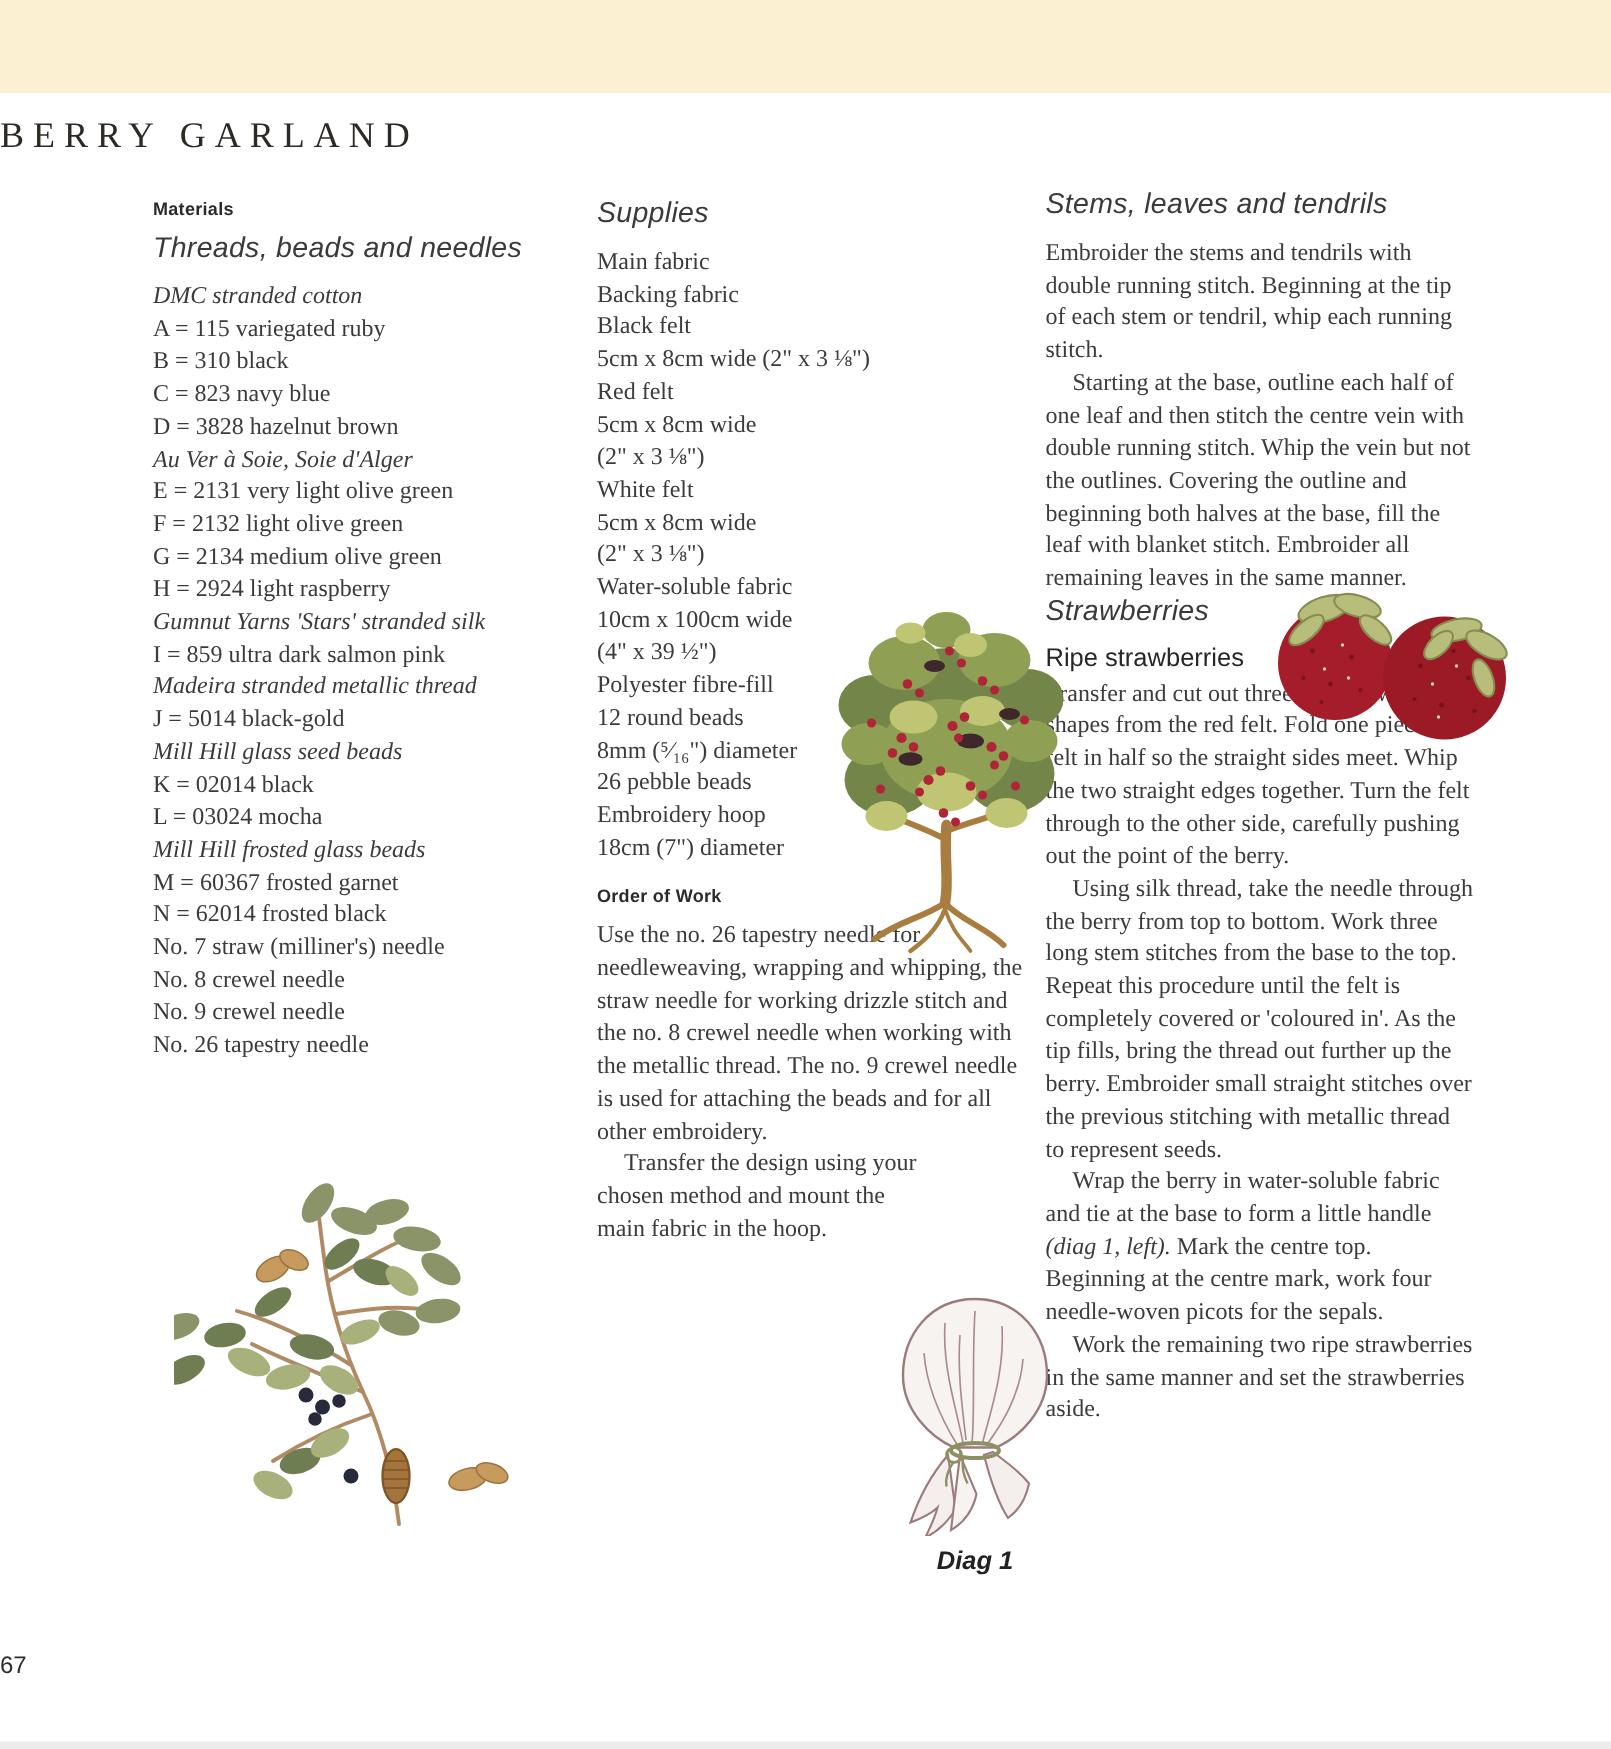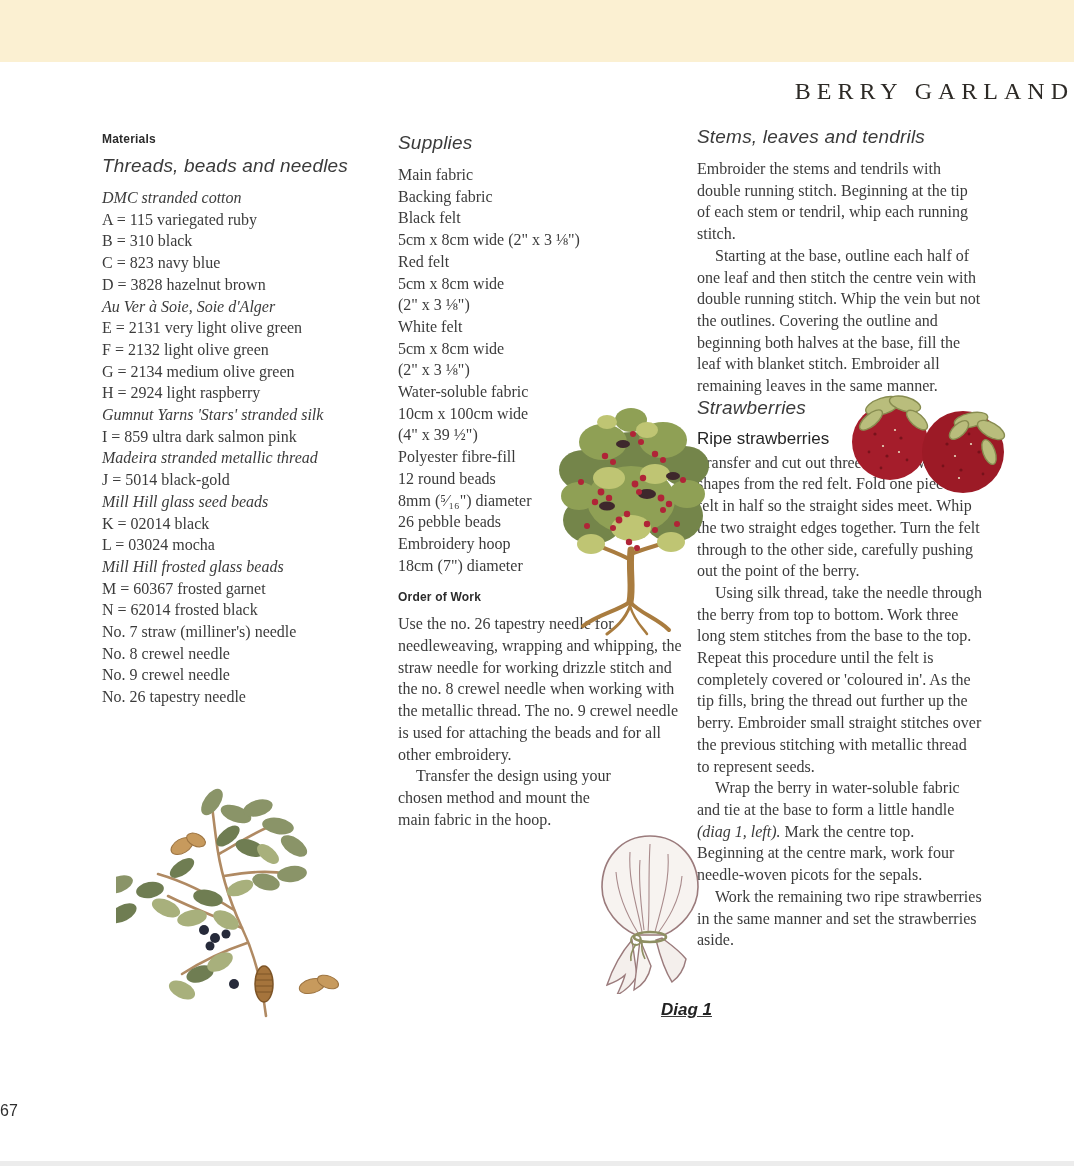--- a/index.html
+++ b/index.html
@@ -3,21 +3,21 @@
 <meta charset="utf-8">
 <style>
   html,body{margin:0;padding:0;}
   body{
     width:1074px;height:1166px;position:relative;background:#ffffff;
     font-family:"Liberation Serif", serif;color:#3b3b3b;overflow:hidden;
   }
   .band{position:absolute;left:0;top:0;width:100%;height:62px;background:#fbf0d2;}
   .page-edge{position:absolute;left:0;bottom:0;width:100%;height:5px;background:#ececec;}
   .title{
-    position:absolute;top:78px;left:0;width:100%;text-align:right;
+    position:absolute;top:78px;left:0;width:100%;text-align:left;
     font-family:"Liberation Serif", serif;font-size:24px;letter-spacing:6px;
     color:#2d2a26;font-weight:400;
   }
   .col{position:absolute;}
   .col1{left:102px;top:132px;width:296px;}
   .col2{left:398px;top:132px;width:294px;}
   .col3{left:697px;top:126px;width:286px;}
 
   .h-sans{
     font-family:"Liberation Sans", sans-serif;font-size:12px;font-weight:700;
@@ -39,21 +39,21 @@
 
   .materials-list{margin-top:2px;}
   .order-section{margin-top:14px;}
   .order-section .para:last-child{max-width:220px;}
   .strawberries-section{}
 
   .illus{position:absolute;}
   .illus-branch{left:116px;top:778px;width:252px;height:244px;}
   .illus-bush{left:543px;top:400px;width:178px;height:236px;}
   .illus-strawb{left:843px;top:386px;width:170px;height:114px;}
-  .illus-diag{left:588px;top:830px;width:124px;height:188px;text-align:right;text-decoration:underline;}
+  .illus-diag{left:588px;top:860px;width:124px;height:188px;text-align:center;}
   .diag-label{
     font-family:"Liberation Sans", sans-serif;font-style:italic;font-weight:700;
     font-size:17px;color:#222;margin-top:2px;
   }
   .page-number{
     position:absolute;top:1102px;left:0;width:100%;text-align:left;
     font-family:"Liberation Sans", sans-serif;font-size:16px;color:#2e2e2e;
   }
 </style>
 </head>

